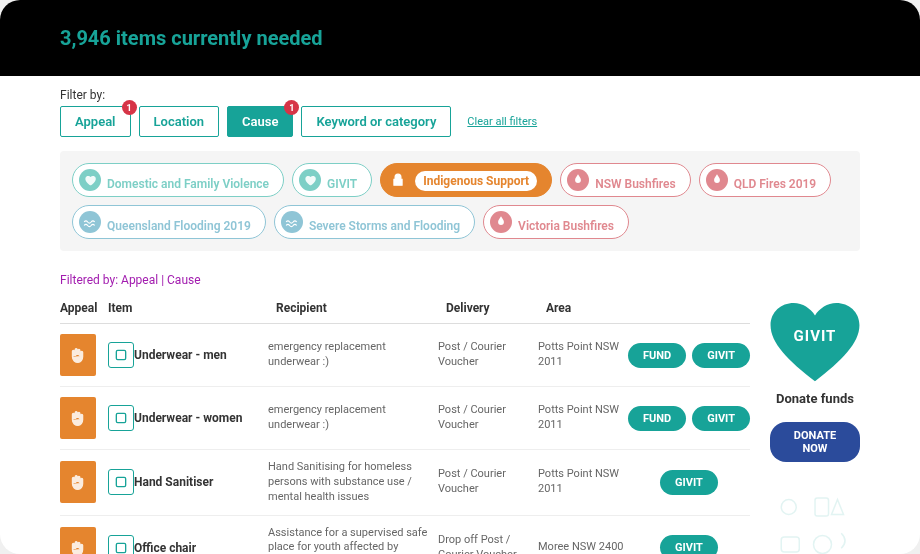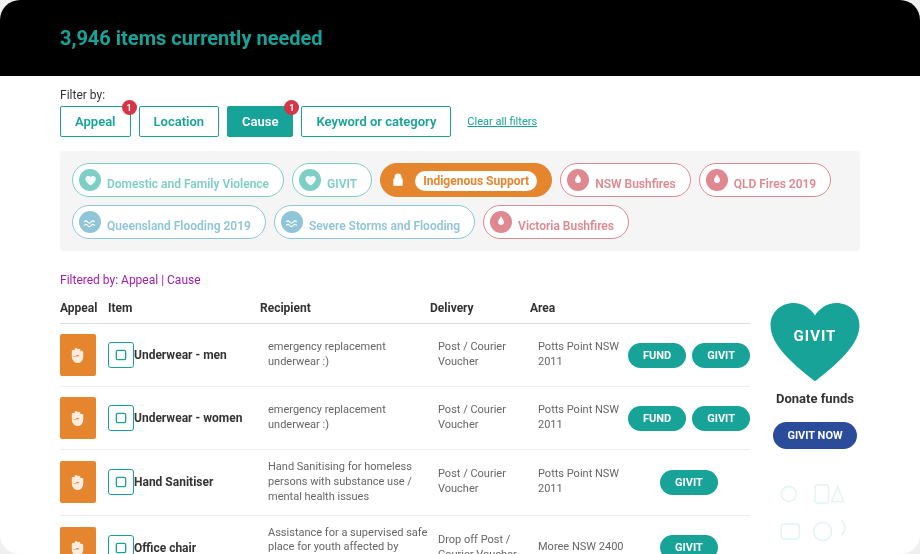--- a/index.html
+++ b/index.html
@@ -21,21 +21,21 @@
 .chip.orange{border-color:#e5852e;color:#e5852e}.chip.orange .chip-icon{background:#e5852e}
 .chip.orange.selected{background:#e5852e;color:#fff}.chip.orange.selected .cin{background:#fff}.chip.orange.selected .cin span{color:#e5852e;font-weight:700}
 .chip.red{border-color:#e0888f;color:#e0888f}.chip.red .chip-icon{background:#e0888f}
 .chip.blue{border-color:#8fc5d6;color:#8fc5d6}.chip.blue .chip-icon{background:#8fc5d6}
 .cin{background:#fff;border-radius:18px;padding:3px 10px}
 .chip.orange.selected .cin{padding:3px 8px}
 .filtered-by{font-size:12px;color:#a21caf;padding:14px 60px 6px}
 .table-wrap{display:flex;padding:0 60px}
 .table{flex:1;margin-right:20px}
 .thead{display:flex;border-bottom:1px solid #ddd;padding:8px 0;font-size:12px;font-weight:700;color:#333}
-.th-appeal{width:48px}.th-item{width:152px}.th-recipient{width:170px}.th-delivery{width:100px}.th-area{width:90px}.th-actions{flex:1}
+.th-appeal{width:48px}.th-item{width:168px}.th-recipient{width:170px}.th-delivery{width:100px}.th-area{width:90px}.th-actions{flex:1}
 .trow{display:flex;border-bottom:1px solid #eee;padding:10px 0;align-items:center;font-size:11px;color:#666;min-height:56px}
 .td-appeal{width:48px}
 .appeal-icon{width:36px;height:42px;background:#e5852e;display:flex;align-items:center;justify-content:center;border-radius:2px}
 .td-item{width:160px;display:flex;align-items:center;}
 .item-icon{width:26px;height:26px;border:1.5px solid #17a398;border-radius:3px;flex-shrink:0;display:flex;align-items:center;justify-content:center}
 .item-name{font-weight:700;color:#333;font-size:12px}
 .td-recipient{width:170px;padding-right:10px;line-height:1.35}
 .td-delivery{width:100px;line-height:1.35}
 .td-area{width:90px;line-height:1.35}
 .td-actions{flex:1;display:flex;gap:6px;justify-content:center}
@@ -247,21 +247,21 @@
     </div>
 
     <div class="sidebar">
       <div class="heart">
         <svg viewBox="0 0 100 90">
             <path fill="#17a398" d="M50 88 C20 65 0 45 0 25 C0 10 12 0 26 0 C36 0 45 6 50 14 C55 6 64 0 74 0 C88 0 100 10 100 25 C100 45 80 65 50 88 Z"></path>
           </svg>
         <div class="heart-text">GIVIT</div>
       </div>
       <div class="donate-label">Donate funds</div>
-      <button class="donate-btn">GIVIT NOW</button>
+      <button class="donate-btn">DONATE NOW</button>
       <div class="deco">
         <svg viewBox="0 0 120 180">
           <g fill="none" stroke="#17a398" stroke-width="2">
             <circle cx="25" cy="20" r="10"></circle>
               <rect x="60" y="8" width="18" height="24" rx="3"></rect>
               <path d="M90 10 l8 20 l-16 0 z"></path>
             <rect x="15" y="60" width="24" height="20" rx="4"></rect>
               <circle cx="70" cy="70" r="12"></circle>
               <path d="M95 55 q10 10 0 20"></path>
             <rect x="10" y="110" width="30" height="22" rx="3"></rect>

